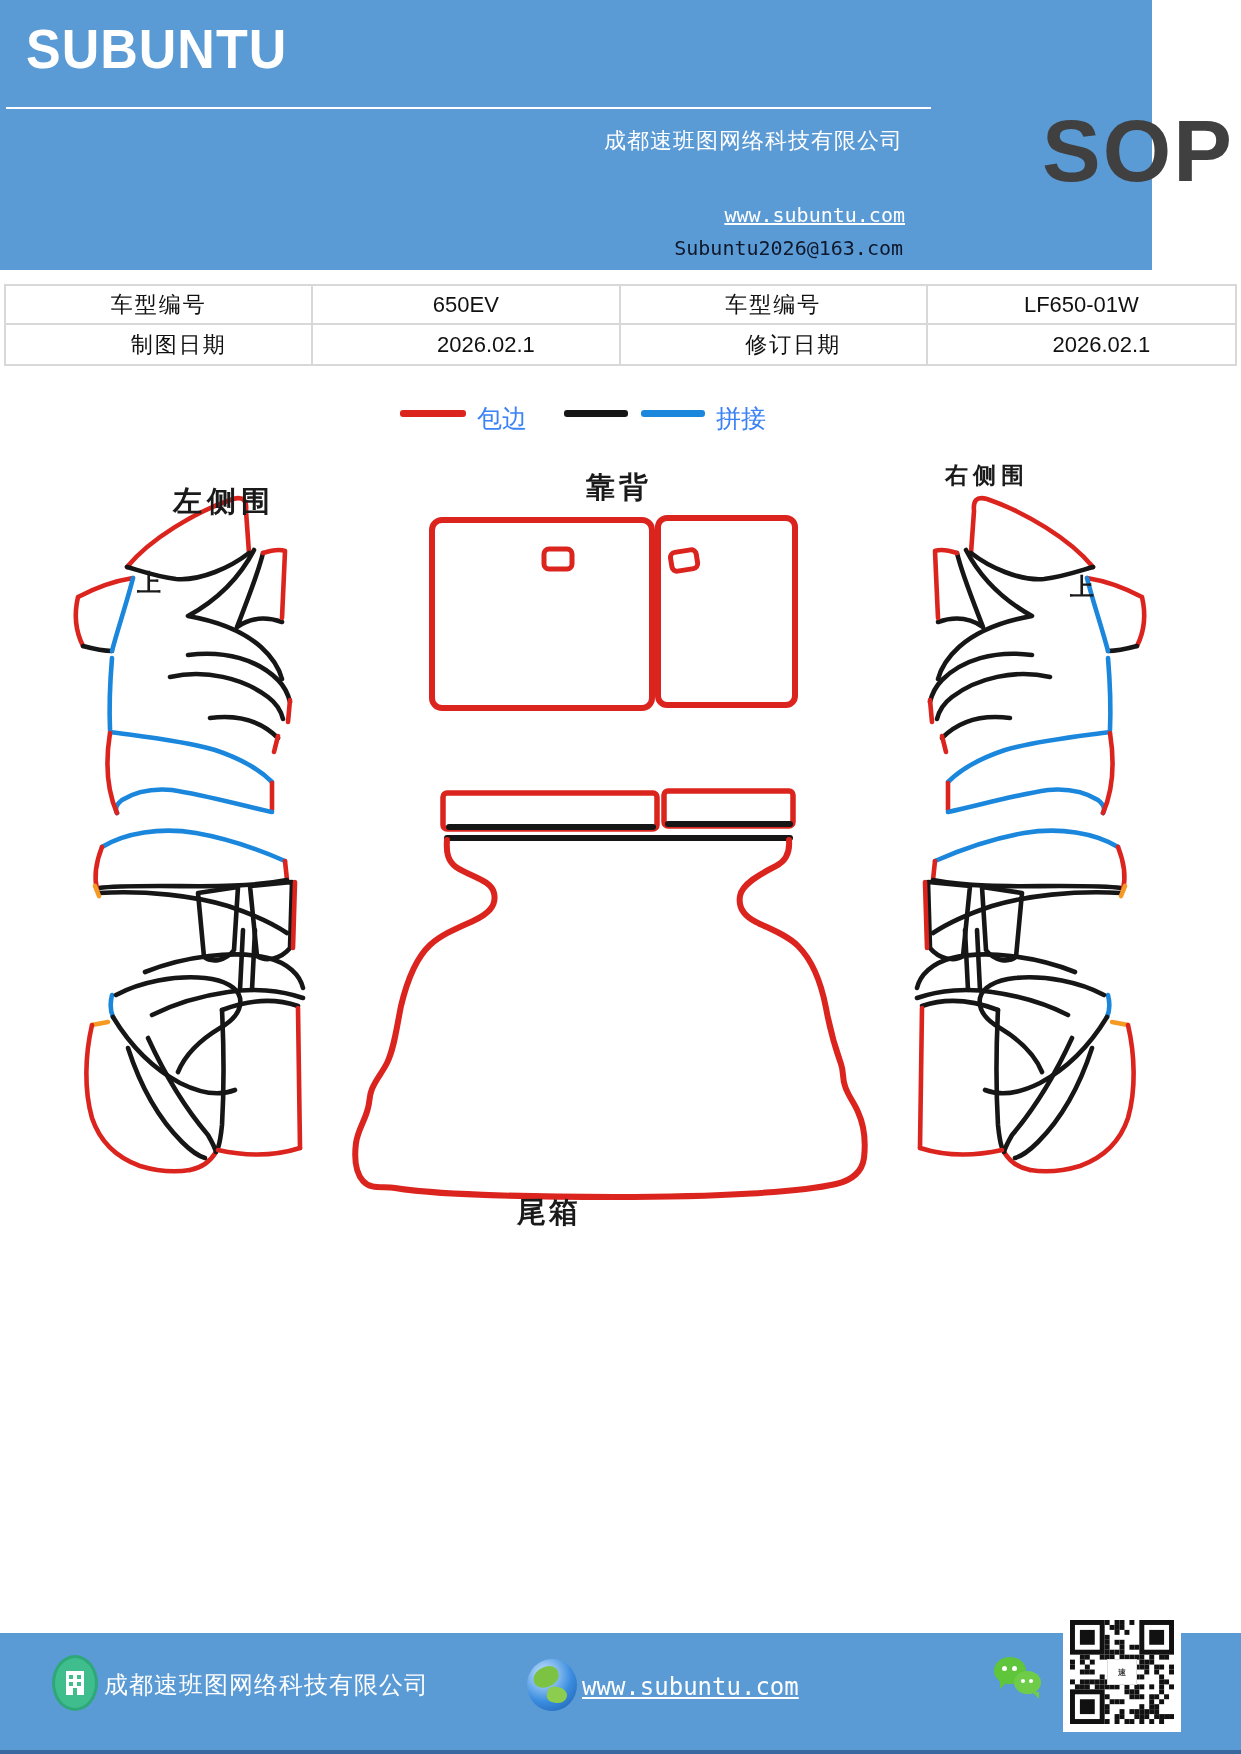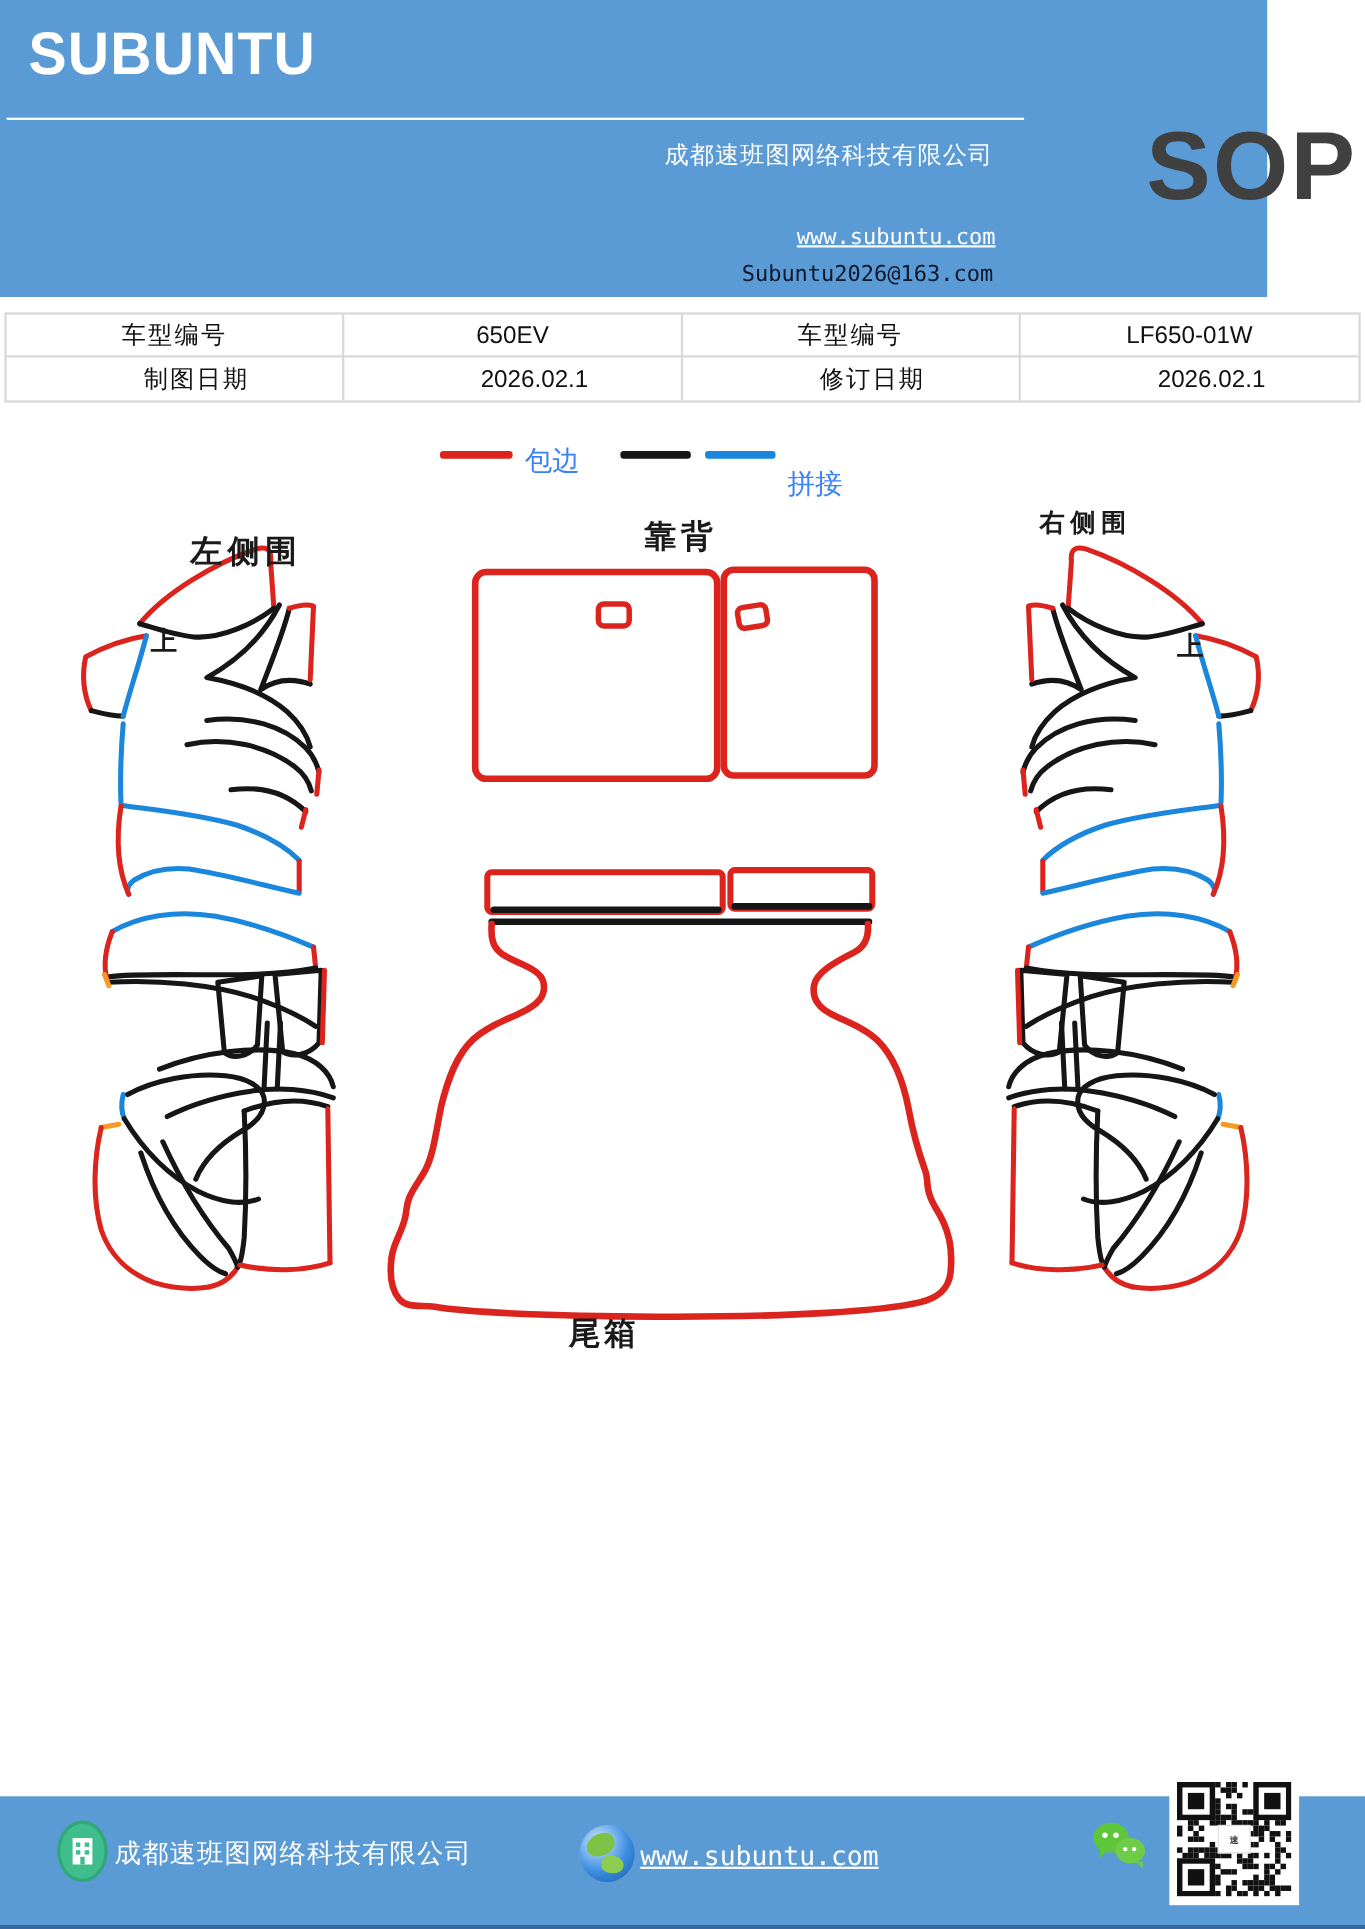--- a/index.html
+++ b/index.html
@@ -115,21 +115,21 @@
     <div class="cell lab">制图日期</div>
     <div class="cell val">2026.02.1</div>
     <div class="cell lab">修订日期</div>
     <div class="cell val">2026.02.1</div>
   </div>
 
   <div class="legend-line" style="left:400px; top:410px; width:66px; background:var(--red);"></div>
   <div class="legend-text" style="left:477px; top:402px;">包边</div>
   <div class="legend-line" style="left:564px; top:410px; width:64px; background:var(--black);"></div>
   <div class="legend-line" style="left:641px; top:410px; width:64px; background:var(--blue);"></div>
-  <div class="legend-text" style="left:716px; top:402px;margin-top:21px;">拼接</div>
+  <div class="legend-text" style="left:716px; top:402px;">拼接</div>
 
   <div class="dlabel" style="left:173px; top:482px; font-size:29px; letter-spacing:5px;">左侧围</div>
   <div class="dlabel" style="left:586px; top:468px; font-size:29px; letter-spacing:4px;">靠背</div>
   <div class="dlabel" style="left:945px; top:460px; font-size:23px; letter-spacing:5px;">右侧围</div>
   <div class="dlabel" style="left:517px; top:1193px; font-size:29px; letter-spacing:3px;">尾箱</div>
   <div class="dlabel" style="left:137px; top:567px; font-size:24px;">上</div>
   <div class="dlabel" style="left:1070px; top:571px; font-size:24px;">上</div>
 
   <svg id="draw" viewBox="0 0 1241 1754">
 

